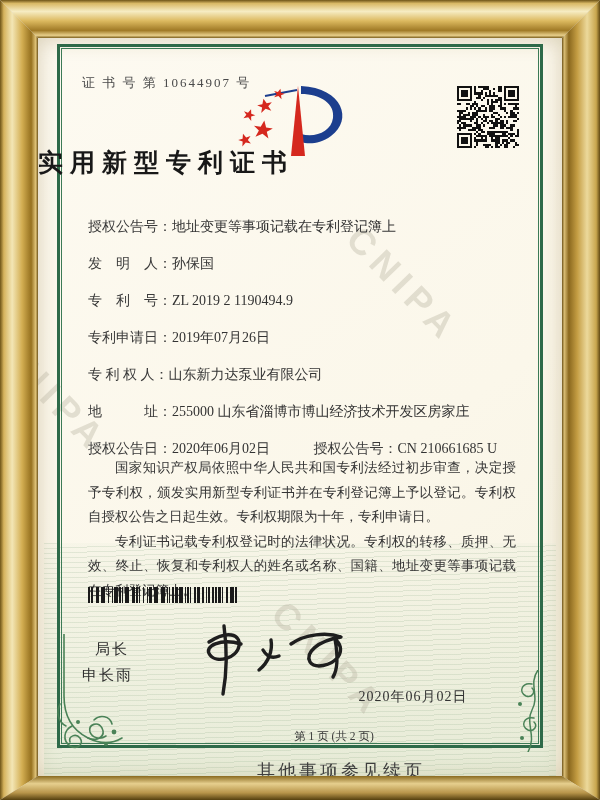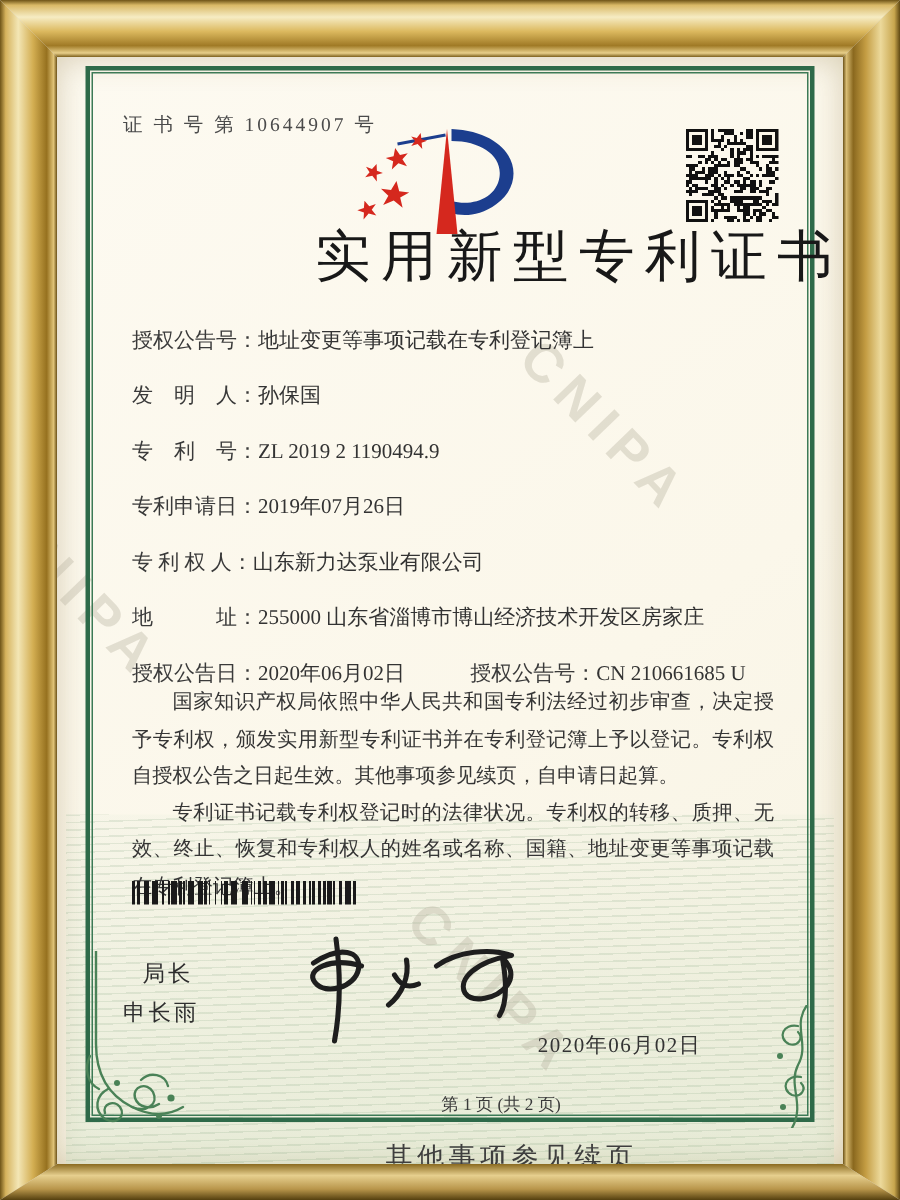--- a/index.html
+++ b/index.html
@@ -37,22 +37,22 @@
   
   .green-border{position:absolute;left:19px;top:6px;width:486px;height:704px;
     border:3px solid #2e6a49;box-sizing:border-box;z-index:2;}
   .green-border-inner{position:absolute;inset:1px;border:1px solid #3c7a56;}
 
   
   .content{position:absolute;inset:0;z-index:3;color:#333;}
   .cert-no{position:absolute;left:44px;top:36px;font-size:13px;letter-spacing:2px;color:#4a4a4a;}
   .logo{position:absolute;left:197px;top:44px;width:130px;height:78px;}
   .qr{position:absolute;left:419px;top:48px;width:62px;height:62px;}
-  .title{position:absolute;left:0;top:108px;width:524px;text-align:right;
-    font-size:37px;font-weight:normal;letter-spacing:7px;color:#181818;}
+  .title{position:absolute;left:0;top:108px;width:524px;text-align:left;
+    font-size:25px;font-weight:bold;letter-spacing:7px;color:#181818;}
 
   .fields{position:absolute;left:50px;top:180px;width:430px;font-size:14px;color:#3a3a3a;}
   .frow{position:absolute;left:0;white-space:nowrap;}
   .frow .lab{color:#3a3a3a;}
   .frow .val{color:#333;}
   .paras{position:absolute;left:50px;top:418px;width:428px;font-size:13.5px;
     line-height:1.82;text-align:justify;color:#353535;}
   .paras p{margin:0;text-indent:2em;}
 
   .barcode{position:absolute;left:50px;top:549px;width:152px;height:16px;}
@@ -446,21 +446,21 @@
         <div class="frow" style="top:111px;"><span class="lab">专利申请日：</span><span class="val">2019年07月26日</span></div>
         <div class="frow" style="top:148px;text-align:right;"><span class="lab">专 利 权 人：</span><span class="val">山东新力达泵业有限公司</span></div>
         <div class="frow" style="top:185px;"><span class="lab">地　　　址：</span><span class="val">255000 山东省淄博市博山经济技术开发区房家庄</span></div>
         <div class="frow" style="top:222px;">
           <span class="lab">授权公告日：</span><span class="val">2020年06月02日</span><span style="display:inline-block;width:40px;"></span>
           <span class="lab">授权公告号：</span><span class="val">CN 210661685 U</span>
         </div>
       </div>
 
       <div class="paras">
-        <p>国家知识产权局依照中华人民共和国专利法经过初步审查，决定授予专利权，颁发实用新型专利证书并在专利登记簿上予以登记。专利权自授权公告之日起生效。其他事项参见续页，自申请日起算。</p>
+        <p>国家知识产权局依照中华人民共和国专利法经过初步审查，决定授予专利权，颁发实用新型专利证书并在专利登记簿上予以登记。专利权自授权公告之日起生效。专利权期限为十年，专利申请日。</p>
         <p>专利证书记载专利权登记时的法律状况。专利权的转移、质押、无效、终止、恢复和专利权人的姓名或名称、国籍、地址变更等事项记载在专利登记簿上。</p>
       </div>
 
       <svg class="barcode" viewBox="0 0 152 16" preserveAspectRatio="none" id="barcode-svg" shape-rendering="crispEdges">
           <rect x="0" y="0" width="2" height="16" fill="#1a1a1a"></rect>
           <rect x="3" y="0" width="2" height="16" fill="#1a1a1a"></rect>
           <rect x="8" y="0" width="3" height="16" fill="#1a1a1a"></rect>
           <rect x="13" y="0" width="4" height="16" fill="#1a1a1a"></rect>
           <rect x="20" y="0" width="1" height="16" fill="#1a1a1a"></rect>
           <rect x="24" y="0" width="1" height="16" fill="#1a1a1a"></rect>

